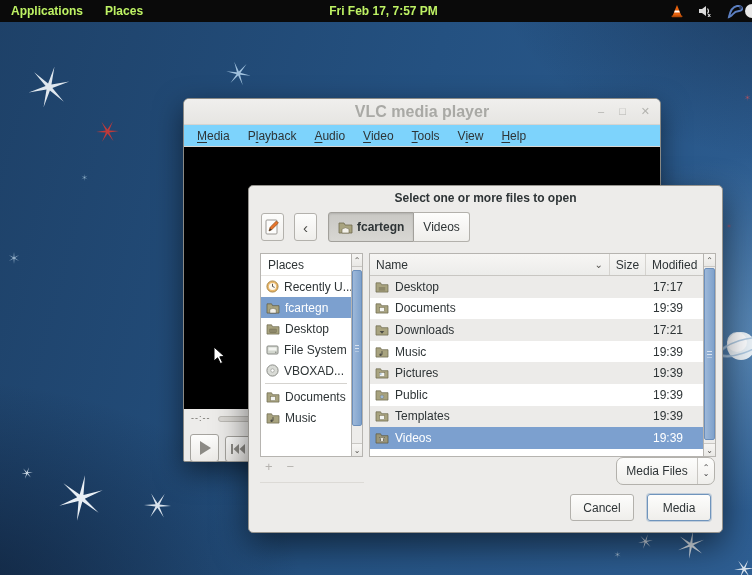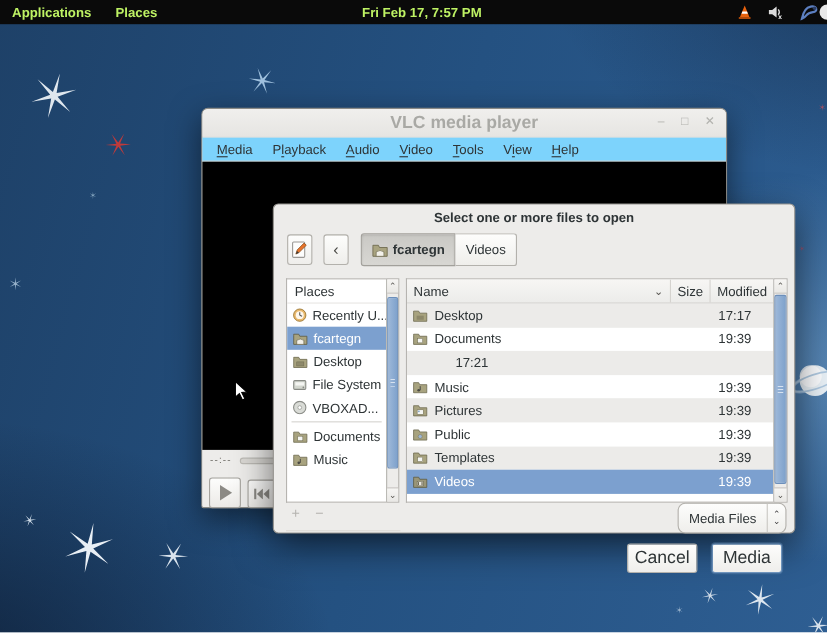--- a/index.html
+++ b/index.html
@@ -49,21 +49,21 @@
   .vlc-btn { position:absolute; top:25px; height:28px; background:linear-gradient(#fdfdfc,#eceae7);
     border:1px solid #a5a39e; border-radius:3px; display:flex; align-items:center; justify-content:center; }
   .vlc-play { left:6px; width:29px; }
   .vlc-prev { left:41px; width:26px; height:26px; top:27px; }
   .play-tri { width:0; height:0; border-left:11px solid #8c8a85; border-top:7px solid transparent; border-bottom:7px solid transparent; margin-left:2px; }
 
   
   .cursor { position:absolute; left:213px; top:346px; z-index:40; pointer-events:none; }
 
   
-  .dialog { position:absolute; left:248px; top:185px; width:475px; height:300px;
+  .dialog { position:absolute; left:248px; top:185px; width:475px; height:348px;
     background:#edecea; border:1px solid #96948f; border-radius:5px;
     box-shadow:0 12px 34px rgba(0,0,0,.55); z-index:20; font-size:12px; color:#2e3436; }
   .dlg-title { position:absolute; top:5px; left:0; width:100%; text-align:center; font-weight:bold; font-size:12px; }
 
   .pathbar { position:absolute; left:12px; top:26px; height:30px; display:flex; align-items:center; }
   .gtk-btn { background:linear-gradient(#fdfdfc,#efeeeb); border:1px solid #b3b1ac; border-radius:3px;
     display:flex; align-items:center; justify-content:center; color:#2e3436; }
   .pb-edit { width:23px; height:28px; }
   .pb-back { width:23px; height:28px; margin-left:10px; font-size:15px; color:#4a4a46; }
   .crumbs { display:flex; margin-left:11px; height:30px; }
@@ -110,21 +110,21 @@
   .fl-mod { width:58px; text-align:left; padding-left:8px; }
 
   
   .bm-tools { position:absolute; left:16px; top:273px; display:flex; gap:14px; color:#b5b3af; font-size:13px; }
   .bm-sep { position:absolute; left:11px; top:296px; width:104px; height:1px; background:#dcdad6; }
   .combo { position:absolute; left:367px; top:271px; width:99px; height:28px; display:flex; align-items:center;border-radius:7px; }
   .combo-label { flex:1; text-align:center; }
   .combo-arrows { width:17px; height:100%; border-left:1px solid #c9c7c3; display:flex; flex-direction:column;
     align-items:center; justify-content:center; font-size:8px; line-height:.8; color:#39383a; }
   .actions { position:absolute; right:11px; top:308px; display:flex; gap:13px; }
-  .act-btn { width:64px; height:27px; font-size:16px; }
+  .act-btn { width:64px; height:27px; font-size:12px; }
   .act-open { border-color:#6f94bc; box-shadow:0 0 0 1px rgba(111,148,188,.35); }
 </style>
 </head>
 <body>
 
 <div class="screen">
 
   <svg width="0" height="0" style="position:absolute">
       <defs>
     <polygon id="star6" points="12,0 13,10.27 22.39,6 14,12 22.39,18 13,13.73 12,24 11,13.73 1.61,18 10,12 1.61,6 11,10.27"></polygon>
@@ -377,20 +377,27 @@
               <svg width="14" height="12" viewBox="0 0 15 13">
                 <path d="M1,3 L1,12 L14,12 L14,4 L7,4 L6,2 L1,2 Z" fill="#a8a37f" stroke="#6e6a4f" stroke-width=".8"></path>
                 <rect x="5" y="6" width="5" height="4.5" fill="#f4f5f2" stroke="#6e6a4f" stroke-width=".5"></rect>
               </svg>
               <span>Documents</span>
             </span>
           <span class="fl-size"></span>
           <span class="fl-mod">19:39</span>
         </div>
         <div class="fl-row">
+          <span class="fl-name">
+              <svg width="14" height="12" viewBox="0 0 15 13">
+                <path d="M1,3 L1,12 L14,12 L14,4 L7,4 L6,2 L1,2 Z" fill="#a8a37f" stroke="#6e6a4f" stroke-width=".8"></path>
+                <polygon points="7.5,10.5 5,7.5 10,7.5" fill="#4a4a44"></polygon>
+              </svg>
+              <span>Downloads</span>
+            </span>
           <span class="fl-size"></span>
           <span class="fl-mod">17:21</span>
         </div>
         <div class="fl-row">
           <span class="fl-name">
               <svg width="14" height="12" viewBox="0 0 15 13">
                 <path d="M1,3 L1,12 L14,12 L14,4 L7,4 L6,2 L1,2 Z" fill="#a8a37f" stroke="#6e6a4f" stroke-width=".8"></path>
                 <circle cx="6" cy="9.5" r="1.3" fill="#4a4a44"></circle>
                 <rect x="7" y="5.5" width="1" height="4" fill="#4a4a44"></rect>
               </svg>

